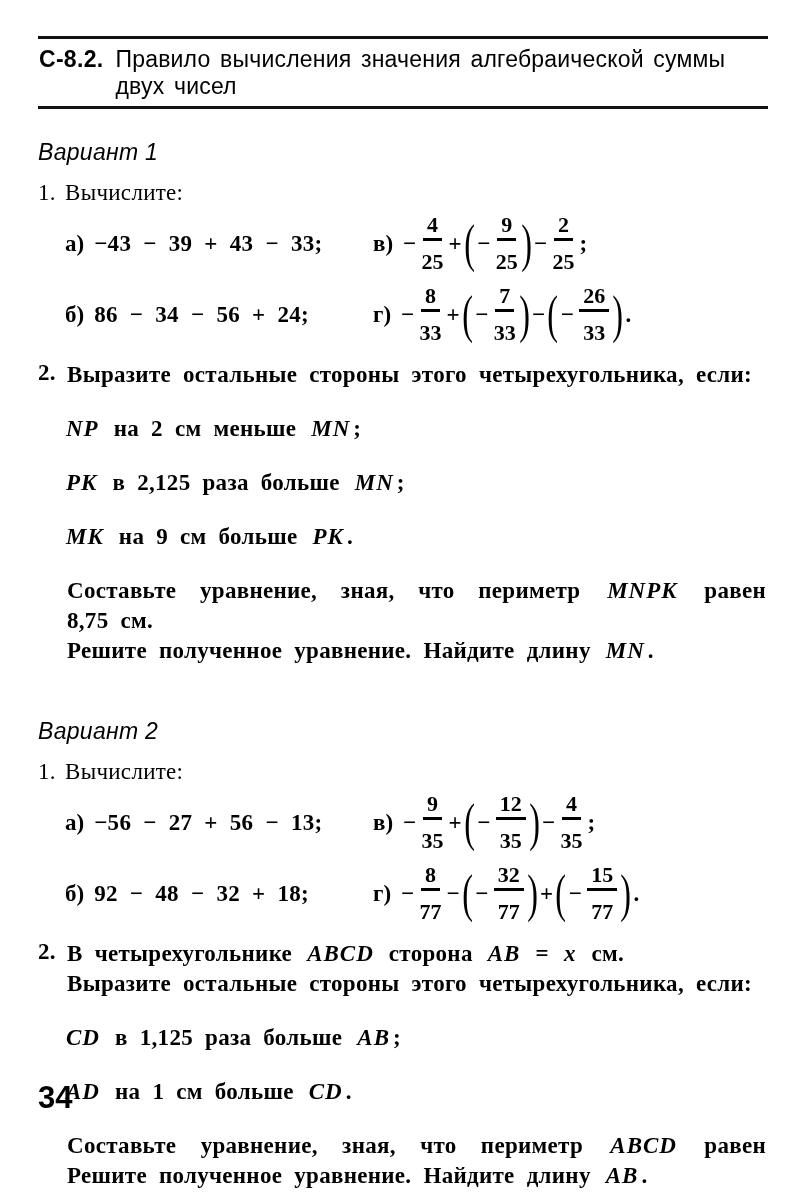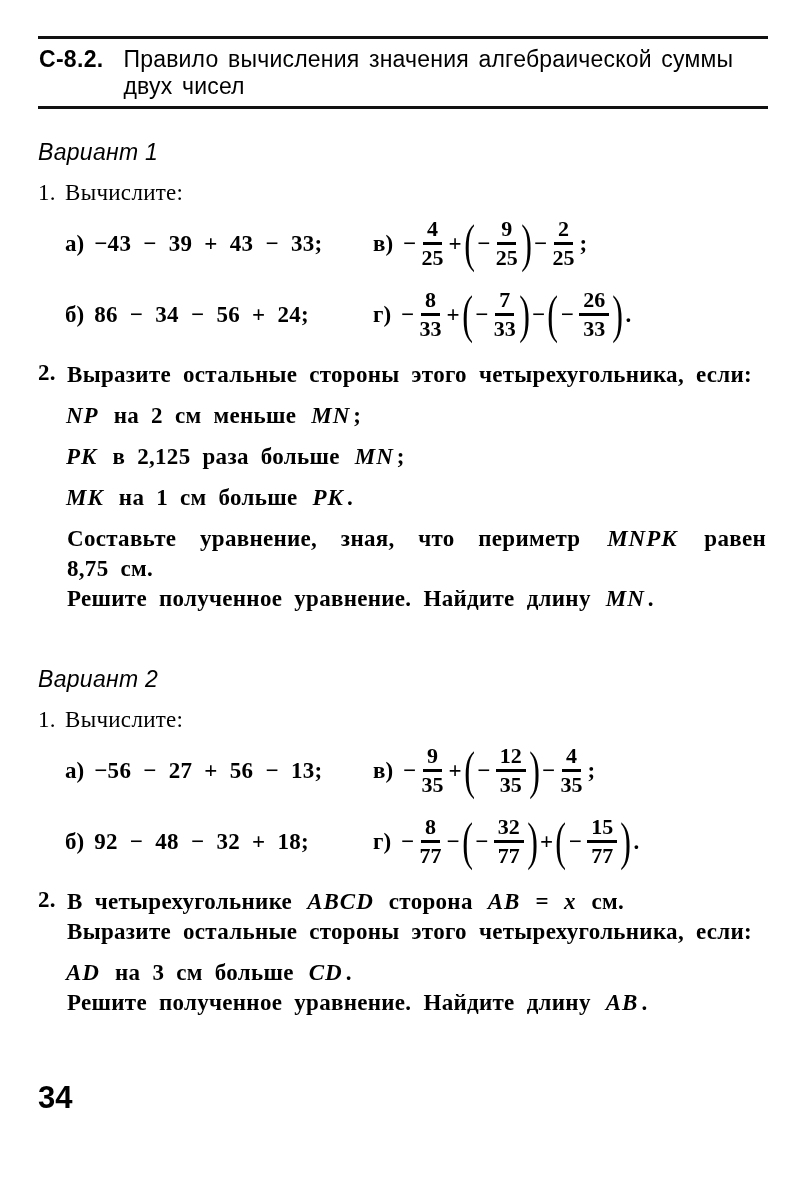--- a/index.html
+++ b/index.html
@@ -7,21 +7,21 @@
     width:805px; height:1200px; overflow:hidden; position:relative;
     color:#000; font-family:"Liberation Serif", serif;
     -webkit-font-smoothing:antialiased;
   }
   .content { padding:0 37px 0 38px; }
 
   
   .rule { height:3px; background:#111; }
   .rule-top { margin-top:36px; }
   .header-inner {
-    display:flex; gap:20px; padding:7px 0 6px 1px;
+    display:flex; gap:12px; padding:7px 0 6px 1px;
     font-family:"Liberation Sans", sans-serif;
     font-size:23px; line-height:27px;
   }
   .header-code { font-weight:700; letter-spacing:0.3px; white-space:nowrap; }
   .header-title { font-weight:400; letter-spacing:0.2px; word-spacing:3px; }
 
   
   .variant-title {
     margin:30px 0 0; font-family:"Liberation Sans", sans-serif;
     font-style:italic; font-weight:400; font-size:23px; line-height:26px;
@@ -41,34 +41,34 @@
     font-size:23px; font-weight:700;
   }
   .item-letter { margin-right:8px; font-weight:700; }
   .mtxt { word-spacing:6px; letter-spacing:0.3px; margin:0 2px; }
   .mit  { font-style:italic; letter-spacing:1px; margin:0 1px; }
   .frac {
     display:inline-flex; flex-direction:column; align-items:center;
     margin:0 3px; font-size:22px; font-weight:700; line-height:1.02;
   }
   .fn { padding:0 4px 2px; border-bottom:3px solid #000; }
-  .fd { padding-top:2px; }
+  .fd { padding-top:10px; }
   .paren {
     display:inline-block; font-size:52px; font-weight:400; line-height:58px;
     transform:scaleX(0.62); margin:0 -3px;
   }
 
   
   .problem2 {
     position:relative; margin-top:10px; padding-left:27px;
     font-size:23px; font-weight:600; letter-spacing:0.2px; word-spacing:2px;
   }
   .p2-num { position:absolute; left:0; top:0; font-weight:700; }
   .p2-line { line-height:30px; }
-  .p2-line.spaced { margin-top:11px; }
+  .p2-line.spaced { margin-top:24px; }
   .p2-line.justify { text-align:justify; text-align-last:justify; }
 
   .page-number {
     position:absolute; left:38px; top:1080px;
     font-family:"Liberation Sans", sans-serif;
     font-size:31px; font-weight:600;
   }
 </style>
 </head>
 <body>
@@ -144,21 +144,21 @@
             </span>
             <span class="paren">)</span>
             <span class="mtxt">.</span>
           </div>
         </div>
         <div class="problem2">
           <span class="p2-num">2.</span>
           <div class="p2-line"><span class="mtxt">Выразите остальные стороны этого четырехугольника, если:</span></div>
           <div class="p2-line spaced"><span class="mit">NP</span><span class="mtxt"> на 2 см меньше </span><span class="mit">MN</span><span class="mtxt">;</span></div>
           <div class="p2-line spaced"><span class="mit">PK</span><span class="mtxt"> в 2,125 раза больше </span><span class="mit">MN</span><span class="mtxt">;</span></div>
-          <div class="p2-line spaced"><span class="mit">MK</span><span class="mtxt"> на 1 см больше </span><span class="mit">PK</span><span class="mtxt">.</span></div>
+          <div class="p2-line spaced"><span class="mit">MK</span><span class="mtxt"> на 9 см больше </span><span class="mit">PK</span><span class="mtxt">.</span></div>
           <div class="p2-line spaced justify"><span class="mtxt">Составьте уравнение, зная, что периметр </span><span class="mit">MNPK</span><span class="mtxt"> равен</span></div>
           <div class="p2-line"><span class="mtxt">8,75 см.</span></div>
           <div class="p2-line"><span class="mtxt">Решите полученное уравнение. Найдите длину </span><span class="mit">MN</span><span class="mtxt">.</span></div>
         </div>
       </section>
       <section class="variant">
         <h2 class="variant-title">Вариант 2</h2>
         <div class="p1-head"><span class="p1-num">1.</span><span class="p1-label">Вычислите:</span></div>
         <div class="items-grid">
           <div class="math-row">
@@ -214,21 +214,23 @@
               <span class="fd">77</span>
             </span>
             <span class="paren">)</span>
             <span class="mtxt">.</span>
           </div>
         </div>
         <div class="problem2">
           <span class="p2-num">2.</span>
           <div class="p2-line"><span class="mtxt">В четырехугольнике </span><span class="mit">ABCD</span><span class="mtxt"> сторона </span><span class="mit">AB</span><span class="mtxt"> = </span><span class="mit">x</span><span class="mtxt"> см.</span></div>
           <div class="p2-line"><span class="mtxt">Выразите остальные стороны этого четырехугольника, если:</span></div>
-          <div class="p2-line spaced"><span class="mit">AD</span><span class="mtxt"> на 3 см больше </span><span class="mit">CD</span><span class="mtxt">.</span></div>
+          <div class="p2-line spaced"><span class="mit">CD</span><span class="mtxt"> в 1,125 раза больше </span><span class="mit">AB</span><span class="mtxt">;</span></div>
+          <div class="p2-line spaced"><span class="mit">AD</span><span class="mtxt"> на 1 см больше </span><span class="mit">CD</span><span class="mtxt">.</span></div>
+          <div class="p2-line spaced justify"><span class="mtxt">Составьте уравнение, зная, что периметр </span><span class="mit">ABCD</span><span class="mtxt"> равен</span></div>
           <div class="p2-line"><span class="mtxt">Решите полученное уравнение. Найдите длину </span><span class="mit">AB</span><span class="mtxt">.</span></div>
         </div>
       </section>
     </div>
 
 </div>
 
 <div class="page-number">34</div>
 
 </body></html>

